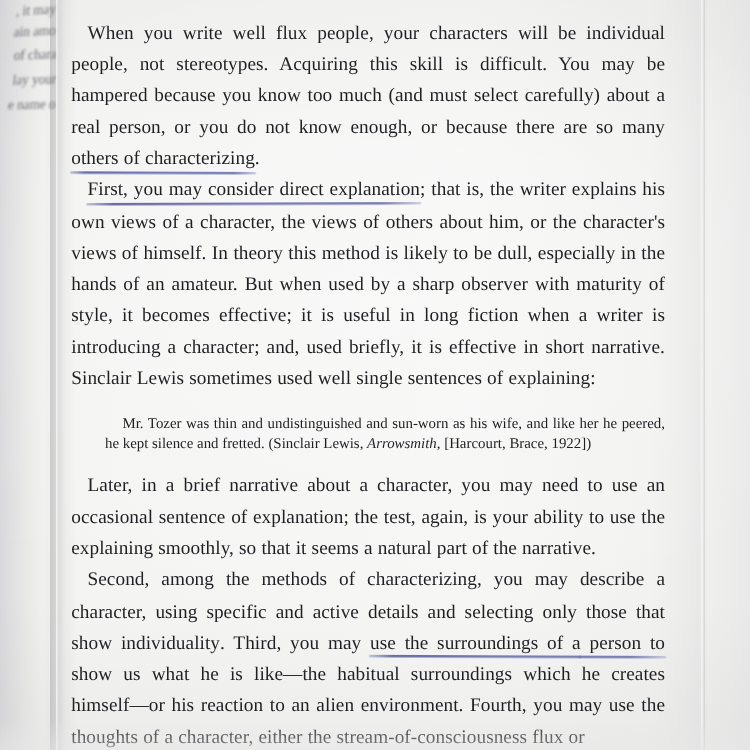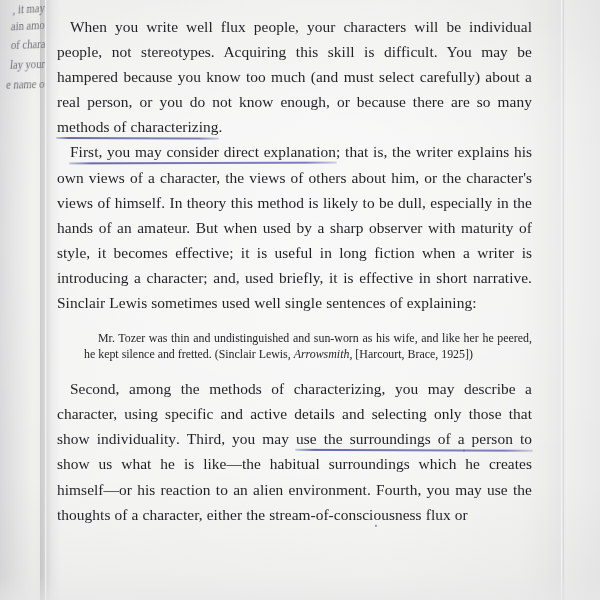--- a/index.html
+++ b/index.html
@@ -180,25 +180,26 @@
     <span class="frag f3">lay your</span>
     <span class="frag f4">e name o</span>
   </div>
 
   <div id="gutter-shadow"></div>
   <div id="page-edge"></div>
   <div id="outer-edge"></div>
 
   <div id="text-column">
 
-    <p class="body"><span>When you write well flux people, your characters will be individual people, not stereotypes. Acquiring this skill is difficult. You may be hampered because you know too much (and must select carefully) about a real person, or you do not know enough, or because there are so many </span><span class="pen wob1"><span>methods of characterizing</span></span><span>.</span></p>
+    <p class="body"><span>When you write well flux people, your characters will be individual people, not stereotypes. Acquiring this skill is difficult. You may be hampered because you know too much (and must select carefully) about a real person, or you do not know enough, or because there are so many </span><span class="pen wob1"><span>others of characterizing</span></span><span>.</span></p>
 
     <p class="body"><span class="pen wob2"><span>First, you may consider direct explanation</span></span><span>; that is, the writer explains his own views of a character, the views of others about him, or the character's views of himself. In theory this method is likely to be dull, especially in the hands of an amateur. But when used by a sharp observer with maturity of style, it becomes effective; it is useful in long fiction when a writer is introducing a character; and, used briefly, it is effective in short narrative. Sinclair Lewis sometimes used well single sentences of explaining:</span></p>
 
-    <blockquote class="quote"><span>Mr. Tozer was thin and undistinguished and sun-worn as his wife, and like her he peered, he kept silence and fretted. (Sinclair Lewis, </span><i>Arrowsmith</i><span>, [Harcourt, Brace, 1925])</span></blockquote>
-
+    <blockquote class="quote"><span>Mr. Tozer was thin and undistinguished and sun-worn as his wife, and like her he peered, he kept silence and fretted. (Sinclair Lewis, </span><i>Arrowsmith</i><span>, [Harcourt, Brace, 1922])</span></blockquote>
+
+    <p class="body"><span>Later, in a brief narrative about a character, you may need to use an occasional sentence of explanation; the test, again, is your ability to use the explaining smoothly, so that it seems a natural part of the narrative.</span></p>
 
     <p class="body"><span>Second, among the methods of characterizing, you may </span><span class="pen wob3"><span>describe a character, using specific and active details and selecting only those that show individuality</span></span><span>. Third, you may </span><span class="pen wob1"><span>use the surroundings of a person to</span></span><span> show us what he is like—the habitual surroundings which he creates himself—or his reaction to an alien environment. </span><span class="pen dip"><span>Fourth, you may use the thoughts of a character,</span></span><span> either the stream-of-consciousness flux or</span></p>
 
   </div>
 
   <div id="bottom-fade"></div>
 </div>
 
 </body></html>

